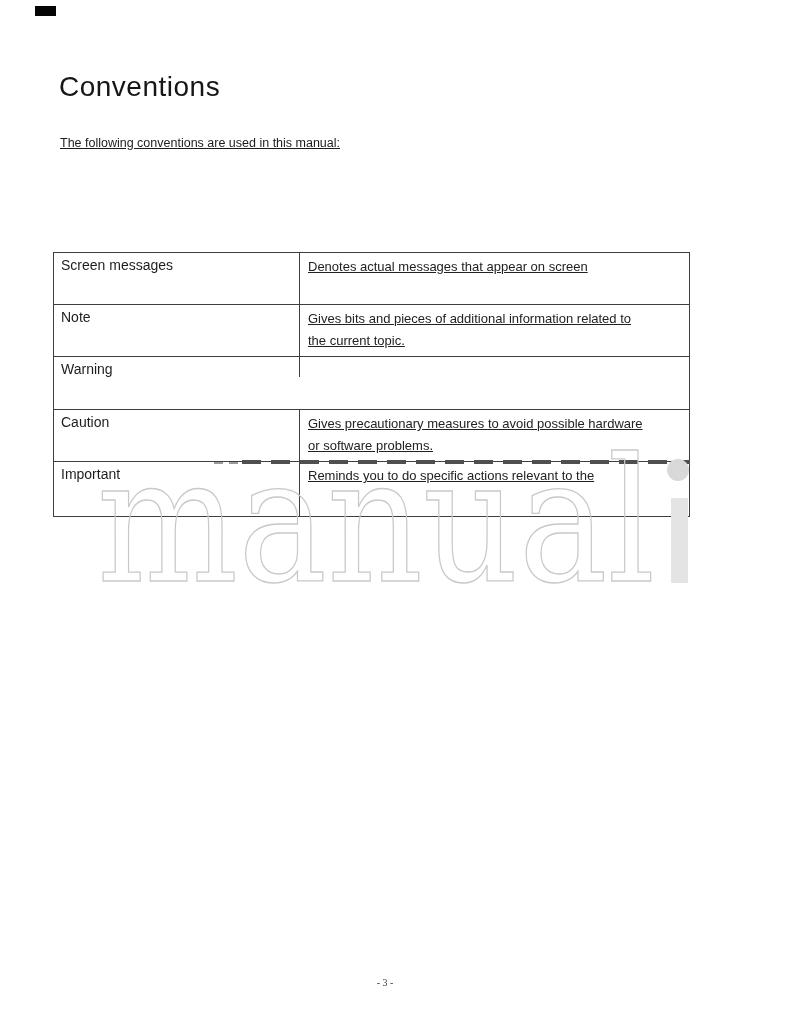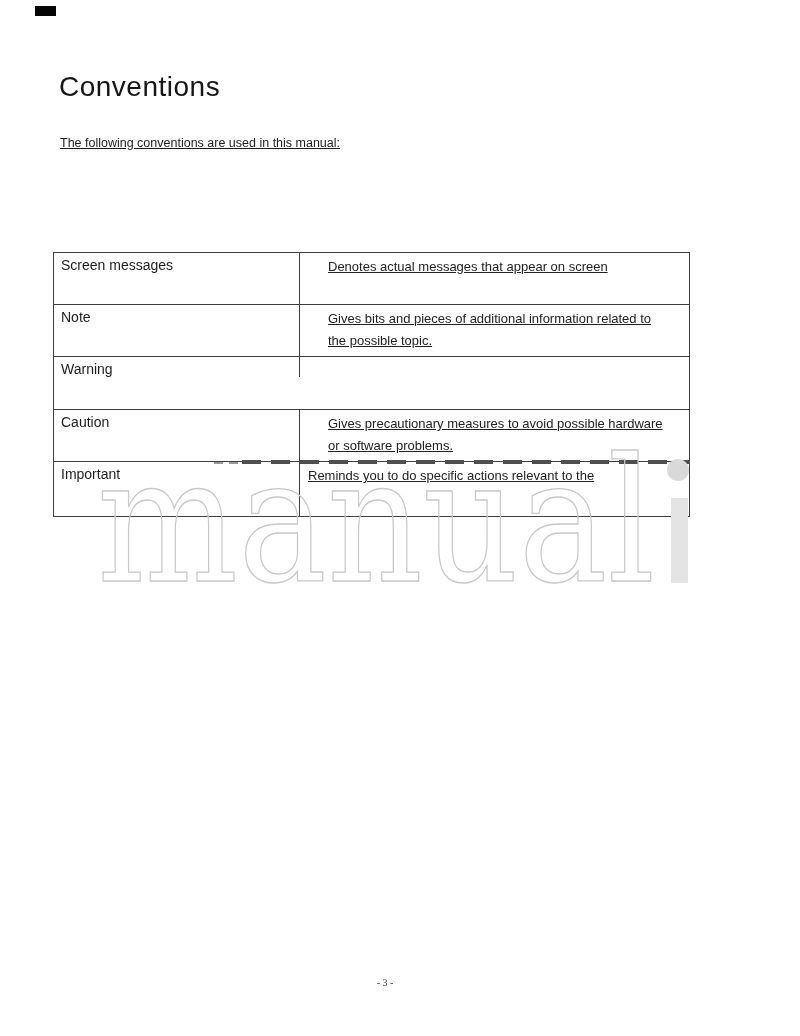--- a/index.html
+++ b/index.html
@@ -14,21 +14,21 @@
   .heading { position: absolute; left: 59px; top: 71px;
              font-size: 28px; font-weight: 400; color: #161616; letter-spacing: 0.5px; }
 
   .intro { position: absolute; left: 60px; top: 136px;
            font-size: 12.5px; color: #1c1c1c; text-decoration: underline; }
 
   .conv-table { position: absolute; left: 53px; top: 252px; width: 637px;
                 border: 1px solid #3e3e3e; background: transparent; }
   .t-row { display: flex; border-bottom: 1px solid #3e3e3e; }
   .t-row:last-child { border-bottom: none; }
-  .t-row.h53 { height: 52px; gap: 20px; }
+  .t-row.h53 { height: 52px; }
   .t-row.h54 { height: 53px; flex-direction: column; }
   .t-row.h55 { height: 54px; }
   .term-cell { width: 246px; border-right: 1px solid #3e3e3e;
                padding: 4px 6px 0 7px; font-size: 14px; color: #1d1d1d; }
   .def-cell { flex: 1; padding: 3px 6px 0 8px; font-size: 13px; color: #222222; text-decoration: underline; }
   .def-line { line-height: 22px; white-space: nowrap; }
 
   .dash-lead { position: absolute; left: 214px; top: 462px; width: 28px; height: 2px;
                background: repeating-linear-gradient(90deg, #9a9a9a 0 9px, transparent 9px 15px); }
   .dash-heavy { position: absolute; left: 242px; top: 460px; width: 448px; height: 4px;
@@ -58,21 +58,21 @@
       <div class="def-cell">
         <div class="def-line">Denotes actual messages that appear on screen</div>
         <div class="def-line"></div>
       </div>
     </div>
 
     <div class="t-row h53">
       <div class="term-cell">Note</div>
       <div class="def-cell">
         <div class="def-line">Gives bits and pieces of additional information related to</div>
-        <div class="def-line">the possible topic.</div>
+        <div class="def-line">the current topic.</div>
       </div>
     </div>
 
     <div class="t-row h54">
       <div class="term-cell">Warning</div>
     </div>
 
     <div class="t-row h53">
       <div class="term-cell">Caution</div>
       <div class="def-cell">

